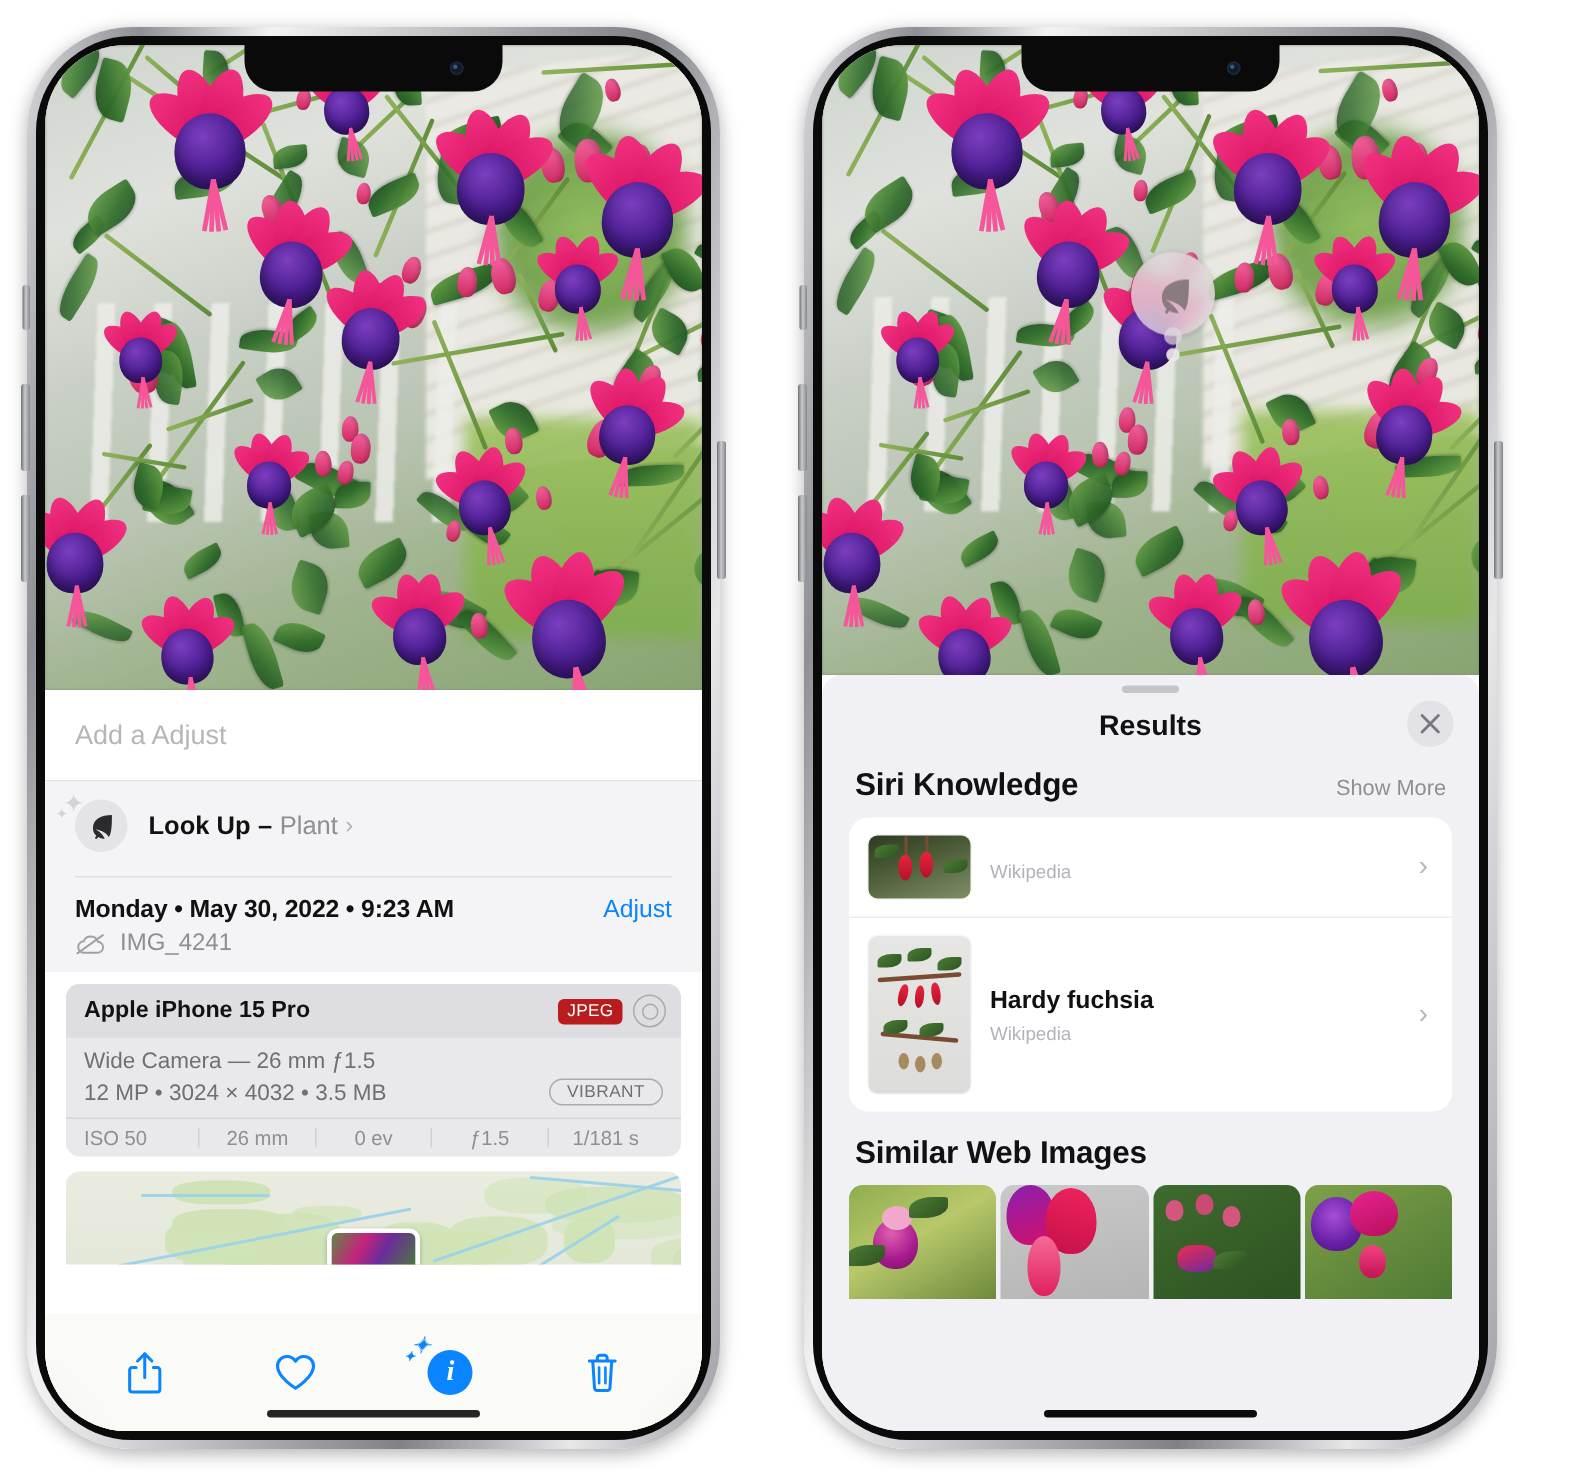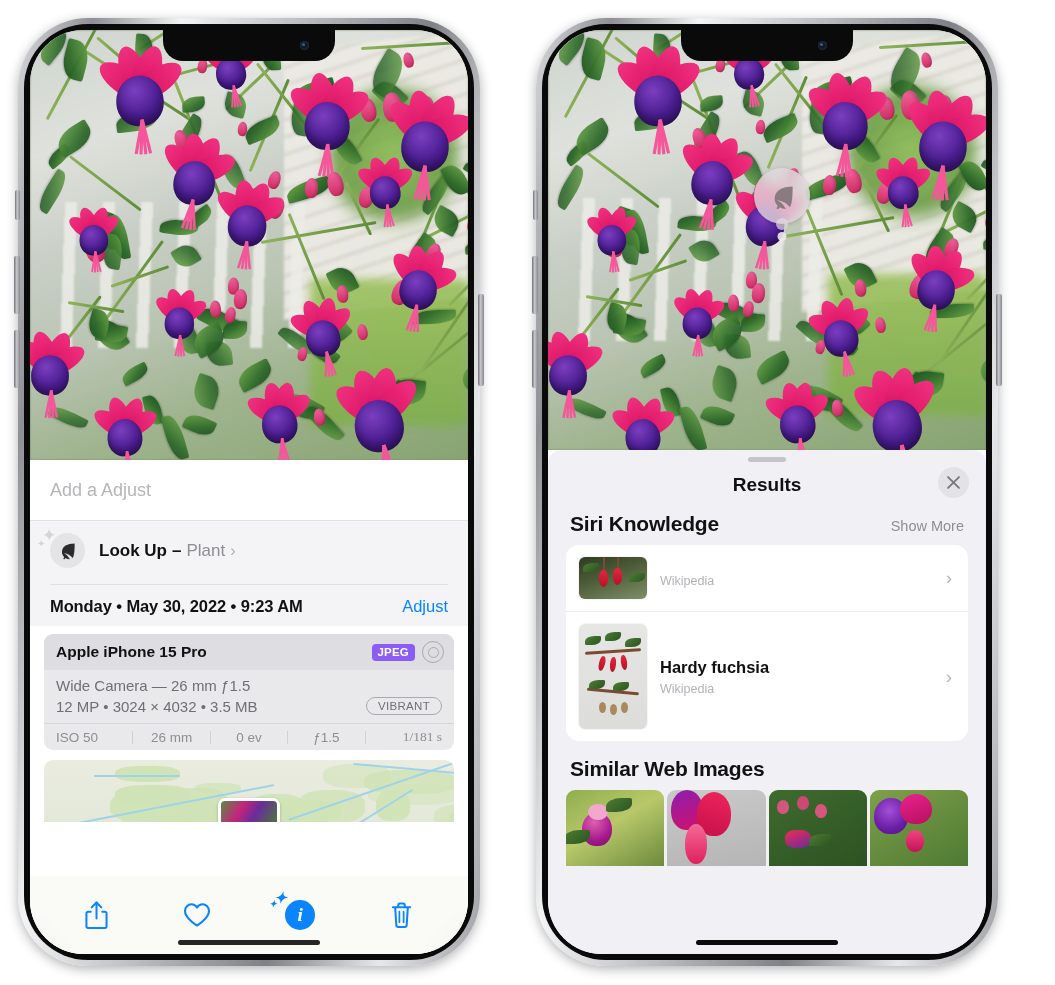--- a/index.html
+++ b/index.html
@@ -81,30 +81,30 @@
   .meta .hr{height:1px;background:#e0e0e4;margin:0 0 12px;}
   .meta-line{display:flex;justify-content:space-between;align-items:baseline;}
   .meta-date{font-size:16.5px;font-weight:700;color:#111;letter-spacing:-.1px;}
   .adjust{font-size:16.5px;color:#0a84ff;}
   .meta-file{display:flex;align-items:center;gap:9px;margin-top:4px;font-size:16px;color:#8e8e93;}
 
   .cam-card{margin:8px 14px 0;border-radius:9px;overflow:hidden;background:#e9e9ec;font-size:15px;}
   .cam-head{display:flex;align-items:center;justify-content:space-between;padding:7px 10px 7px 12px;background:#dedee2;}
   .cam-model{font-weight:700;color:#111;font-size:15.5px;}
   .cam-head-r{display:flex;align-items:center;gap:7px;}
-  .jpeg{background:#8b5cf6;color:#fff;font-size:11.5px;font-weight:700;padding:2.5px 6px;border-radius:4px;letter-spacing:.2px;}
+  .jpeg{background:#b91c1c;color:#fff;font-size:11.5px;font-weight:400;padding:2.5px 6px;border-radius:4px;letter-spacing:.2px;}
   .aperture{width:20px;height:20px;border-radius:50%;border:1.8px solid #a9a9ae;display:flex;align-items:center;justify-content:center;}
   .aperture i{display:block;width:9px;height:9px;border-radius:50%;border:1.8px solid #a9a9ae;}
   .cam-body{padding:7px 12px 8px;color:#6f6f75;}
   .cam-body .r2{display:flex;align-items:center;justify-content:space-between;margin-top:3px;}
   .vibrant{border:1px solid #a9a9ae;border-radius:11px;padding:2px 11px;font-size:11.5px;color:#6f6f75;letter-spacing:.3px;}
   .cam-foot{border-top:1px solid #d5d5da;display:flex;align-items:center;color:#8e8e93;font-size:13.5px;padding:5px 10px;}
   .cam-foot span{flex:1;text-align:center;}
   .cam-foot span:first-child{text-align:left;padding-left:2px;}
-  .cam-foot span:last-child{text-align:right;padding-right:2px;font-family:Liberation Serif, serif;}
+  .cam-foot span:last-child{text-align:center;padding-right:2px;}
   .cam-foot .sep{flex:0 0 1px;height:13px;background:#d0d0d5;}
 
   .mapwrap{margin:10px 14px 0;height:62px;border-radius:9px 9px 0 0;overflow:hidden;position:relative;
     background:linear-gradient(180deg,#e9ecdf,#e4e8d9);}
   .mapwrap .green{position:absolute;border-radius:40%;background:#cfe3b6;}
   .mapwrap .road{position:absolute;background:#9fd3e8;height:2px;border-radius:2px;}
   .mapwrap .pin{position:absolute;left:50%;bottom:-6px;transform:translateX(-50%);width:56px;height:24px;border-radius:7px;border:3px solid #fff;
     background:linear-gradient(120deg,#5d8a43,#c5247b 35%,#6a2c9b 60%,#4a7a3a);box-shadow:0 1px 3px rgba(0,0,0,.25);}
 
   .toolbar{position:absolute;left:0;right:0;bottom:0;height:78px;background:rgba(250,251,246,.94);backdrop-filter:blur(12px);
@@ -488,20 +488,27 @@
             <span class="chev">›</span>
           </span>
         </div>
 
         <div class="meta">
           <div class="hr"></div>
           <div class="meta-line">
             <span class="meta-date">Monday • May 30, 2022 • 9:23 AM</span>
             <span class="adjust">Adjust</span>
           </div>
+          <div class="meta-file">
+            <svg width="21" height="15" viewBox="0 0 26 18" aria-hidden="true">
+              <path d="M7.5 16h11a4.5 4.5 0 0 0 .4-9A6.2 6.2 0 0 0 7.2 6.6 4.7 4.7 0 0 0 7.5 16z" fill="none" stroke="#a0a0a6" stroke-width="1.6"></path>
+              <line x1="2" y1="16.5" x2="23" y2="1.5" stroke="#a0a0a6" stroke-width="1.6" stroke-linecap="round"></line>
+            </svg>
+            <span>IMG_4241</span>
+          </div>
         </div>
 
         <div class="cam-card">
           <div class="cam-head">
             <span class="cam-model">Apple iPhone 15 Pro</span>
             <span class="cam-head-r">
               <span class="jpeg">JPEG</span>
               <span class="aperture">
                   <i></i>
                 </span>

